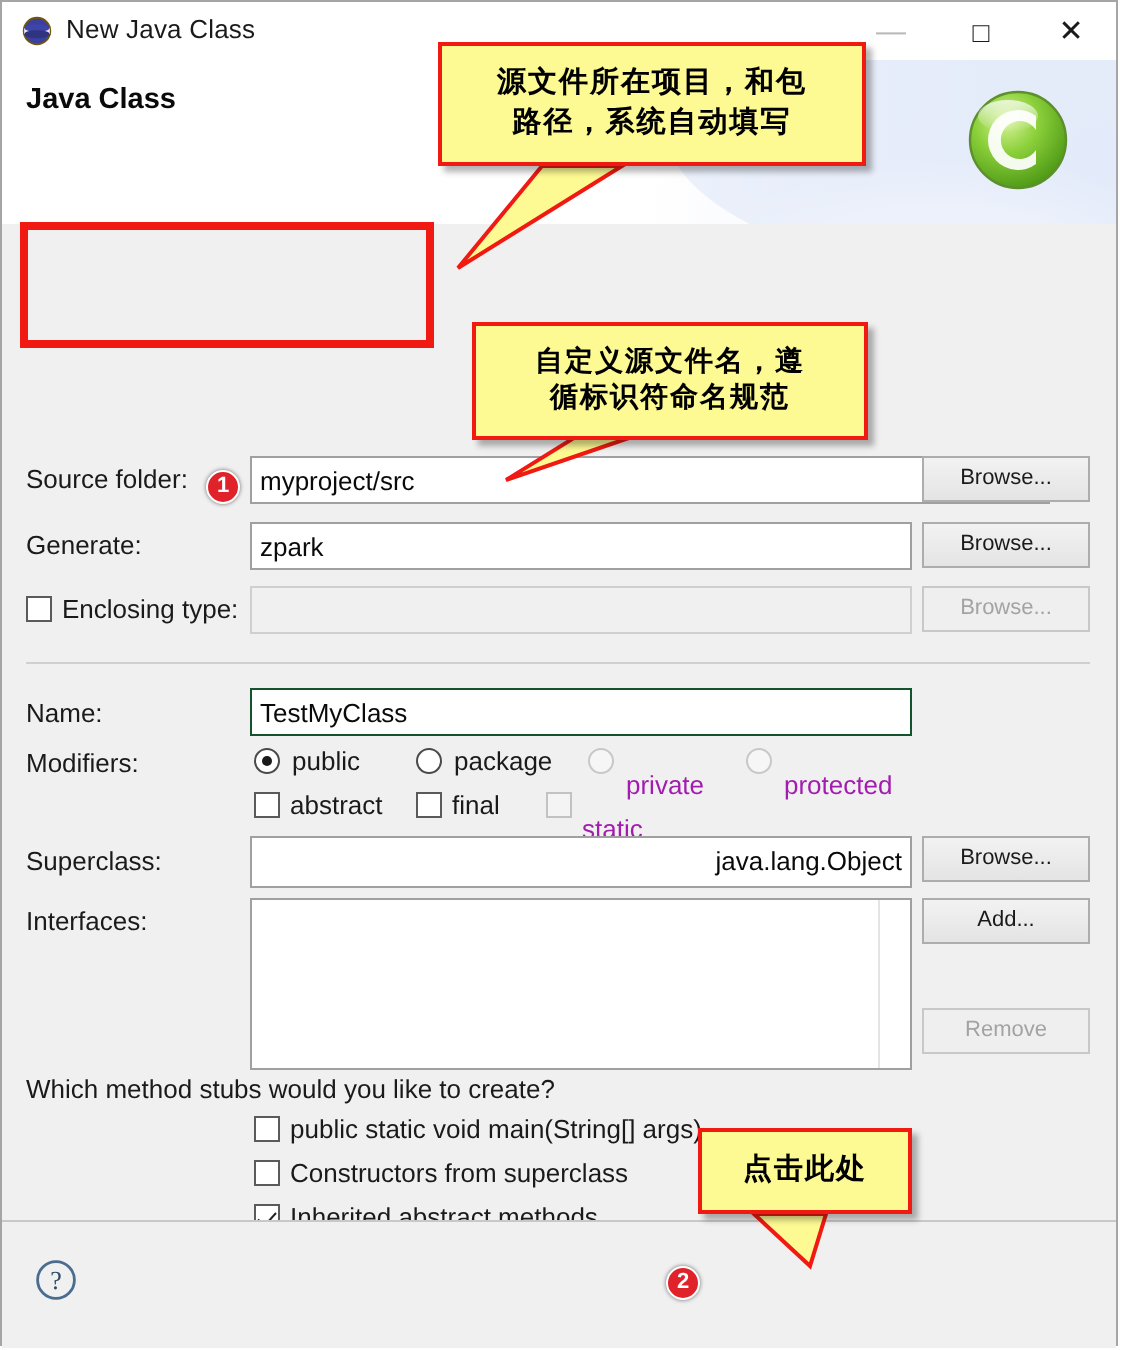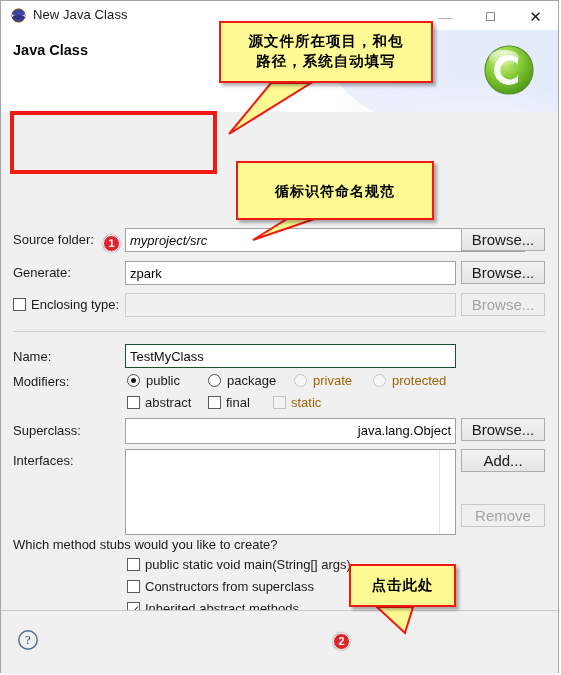--- a/index.html
+++ b/index.html
@@ -113,21 +113,21 @@
     white-space: nowrap;
     overflow: hidden;
   }
   .tbox.focus { border: 1px solid #14532d; }
   .tbox.disabled { background: #f0f0f0; border: 1px solid #cfcfcf; }
   .btn {
     position: absolute;
     background: linear-gradient(to bottom, #f2f2f2 0%, #e4e4e4 100%);
     border: 1px solid #adadad;
     box-sizing: border-box;
-    font-size: 15px; color: #1a1a1a;
+    font-size: 11px; color: #1a1a1a;
     text-align: center;
     line-height: 21px;
     height: 23px;
     cursor: default;
   }
   .btn.disabled { color: #a3a3a3; border-color: #c8c8c8; background: #efefef; }
 
   
   .cb {
     position: absolute;
@@ -161,21 +161,21 @@
     left: 3px; top: 3px;
     width: 5px; height: 5px;
     border-radius: 50%;
     background: #1a1a1a;
   }
   .opt-label {
     position: absolute;
     font-size: 13px; color: #1a1a1a;
     white-space: nowrap;
   }
-  .opt-label.disabled { color: #a16207; }
+  .opt-label.disabled { color: #a21caf; margin-top: 12px; }
   .section-q {
     position: absolute;
     font-size: 13px; color: #1a1a1a;
     white-space: nowrap;
   }
   .link {
     color: #2a5db0; text-decoration: underline;
   }
   .listbox {
     position: absolute;
@@ -302,21 +302,21 @@
         <path d="M36 15 A15 15 0 1 0 36 39 L36 32 A9.5 9.5 0 1 1 36 22 Z" fill="#ffffff" opacity=".92"></path>
         <ellipse cx="22" cy="15" rx="15" ry="8" fill="url(#gloss)"></ellipse>
       </svg>
     </span>
 
   </div>
 
   <div class="body">
 
     <div class="row-label" style="left:12px; top:120px;">Source folder:</div>
-    <div class="tbox" style="left:124px; top:116px; width:400px; height:24px;font-style:italic;">myproject/src</div>
+    <div class="tbox" style="left:124px; top:116px; width:400px; height:24px;">myproject/src</div>
     <div class="btn" style="left:460px; top:116px; width:84px;">Browse...</div>
 
     <div class="row-label" style="left:12px; top:153px;">Generate:</div>
     <div class="tbox" style="left:124px; top:149px; width:331px; height:24px;">zpark</div>
     <div class="btn" style="left:460px; top:149px; width:84px;">Browse...</div>
 
     <div class="cb" style="left:12px; top:186px;"></div>
     <div class="row-label" style="left:30px; top:185px;">Enclosing type:</div>
     <div class="tbox disabled" style="left:124px; top:181px; width:331px; height:24px;"></div>
     <div class="btn disabled" style="left:460px; top:181px; width:84px;">Browse...</div>
@@ -402,20 +402,21 @@
       <div>路径，系统自动填写</div>
     </div>
   </div>
 
   <svg class="tail" style="left:240px; top:205px; width:120px; height:45px;" viewBox="0 0 120 45">
     <polygon points="12,34 54,8 88,8" fill="#fdf993" stroke="#f01a12" stroke-width="2"></polygon>
   </svg>
 
   <div class="callout" style="left:235px; top:160px; width:198px; height:59px; font-size:14px;">
     <div class="ctext">
+      <div>自定义源文件名，遵</div>
       <div>循标识符命名规范</div>
     </div>
   </div>
 
   <svg class="tail" style="left:370px; top:598px; width:80px; height:40px;" viewBox="0 0 80 40">
     <polygon points="34,34 6,8 42,8" fill="#fdf993" stroke="#f01a12" stroke-width="2"></polygon>
   </svg>
 
   <div class="callout" style="left:348px; top:563px; width:107px; height:43px; font-size:14.5px;">
     <div class="ctext">点击此处</div>

